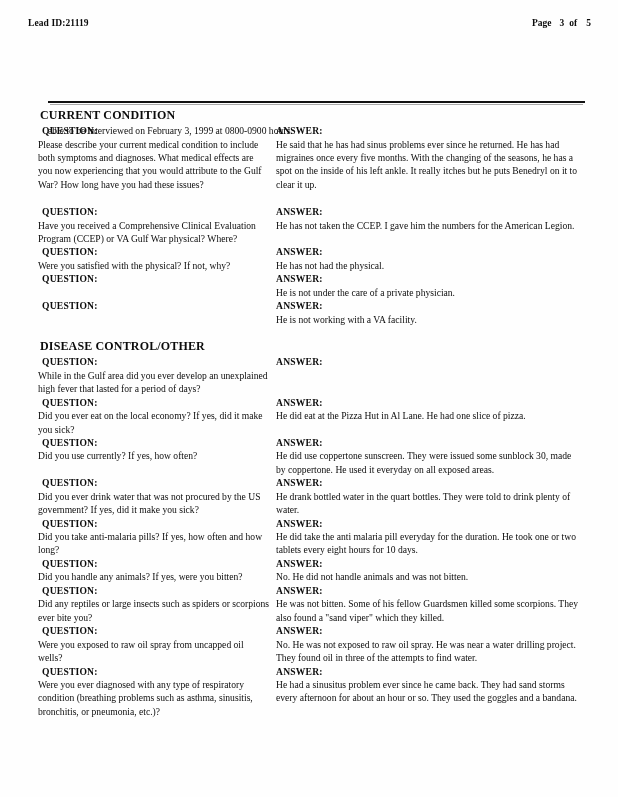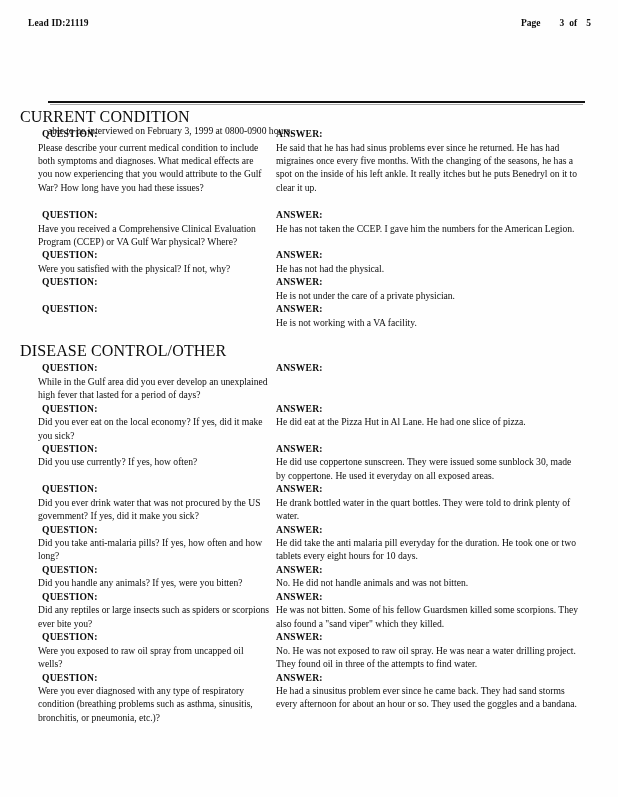--- a/index.html
+++ b/index.html
@@ -38,21 +38,21 @@
     white-space: nowrap;
   }
   .hdr-right {
     position: absolute;
     right: 27px;
     top: 0;
     font-size: 9.5px;
     font-weight: bold;
     white-space: nowrap;
   }
-  .hdr-right .pg-lbl { margin-right: 19px; }
+  .hdr-right .pg-lbl { margin-right: 8px; }
   .hdr-right .pg-num { margin-right: 5px; }
   .hdr-right .pg-of  { margin-right: 9px; text-align: center; }
 
   
   .intro {
     position: absolute;
     left: 48px;
     top: 85px;
     font-size: 9.6px;
     white-space: nowrap;
@@ -81,24 +81,24 @@
   .body-area {
     position: absolute;
     left: 0;
     top: 108px;
     width: 618px;
   }
   .section {
     position: relative;
   }
   .section-title {
-    font-size: 16px;
-    font-weight: normal;
+    font-size: 12px;
+    font-weight: bold;
     letter-spacing: 0.15px;
-    margin-left: 20px;
+    margin-left: 40px;
     margin-bottom: 1px;
   }
   .qa-row {
     position: relative;
     display: flex;
     align-items: flex-start;
   }
   .col-q {
     width: 270px;
     padding-left: 38px;

